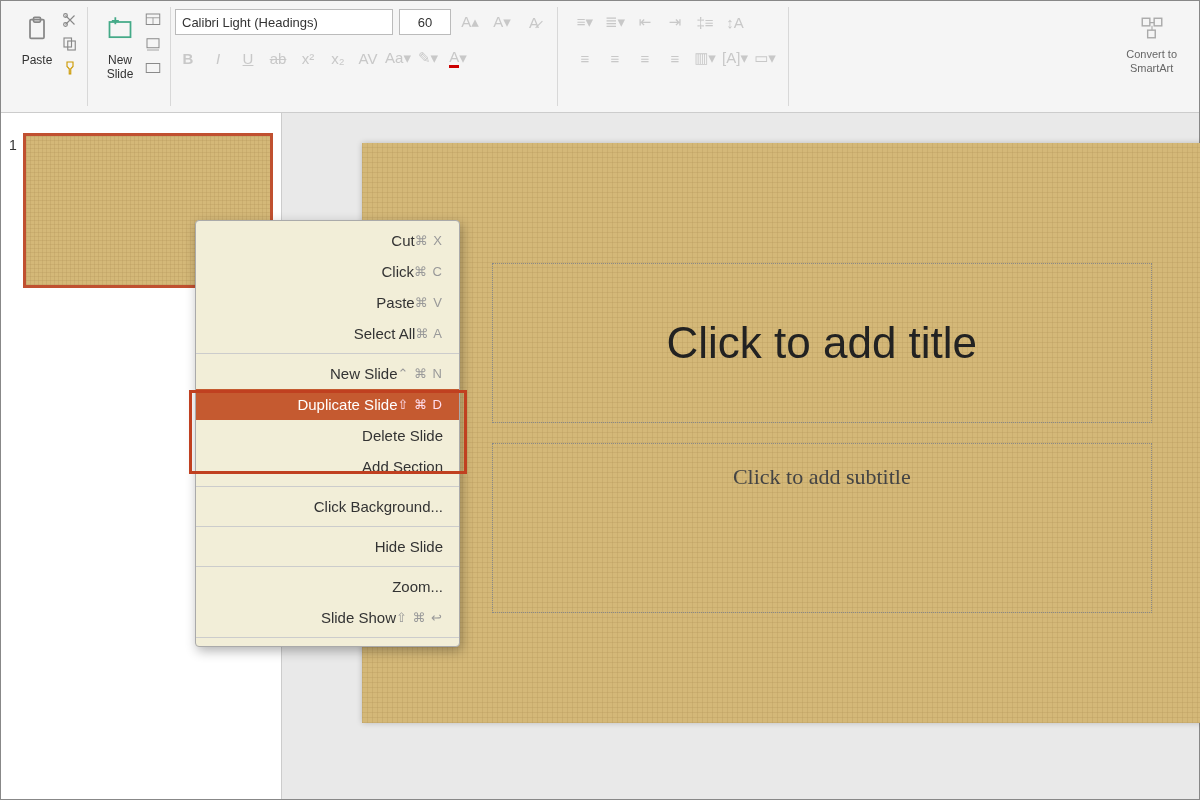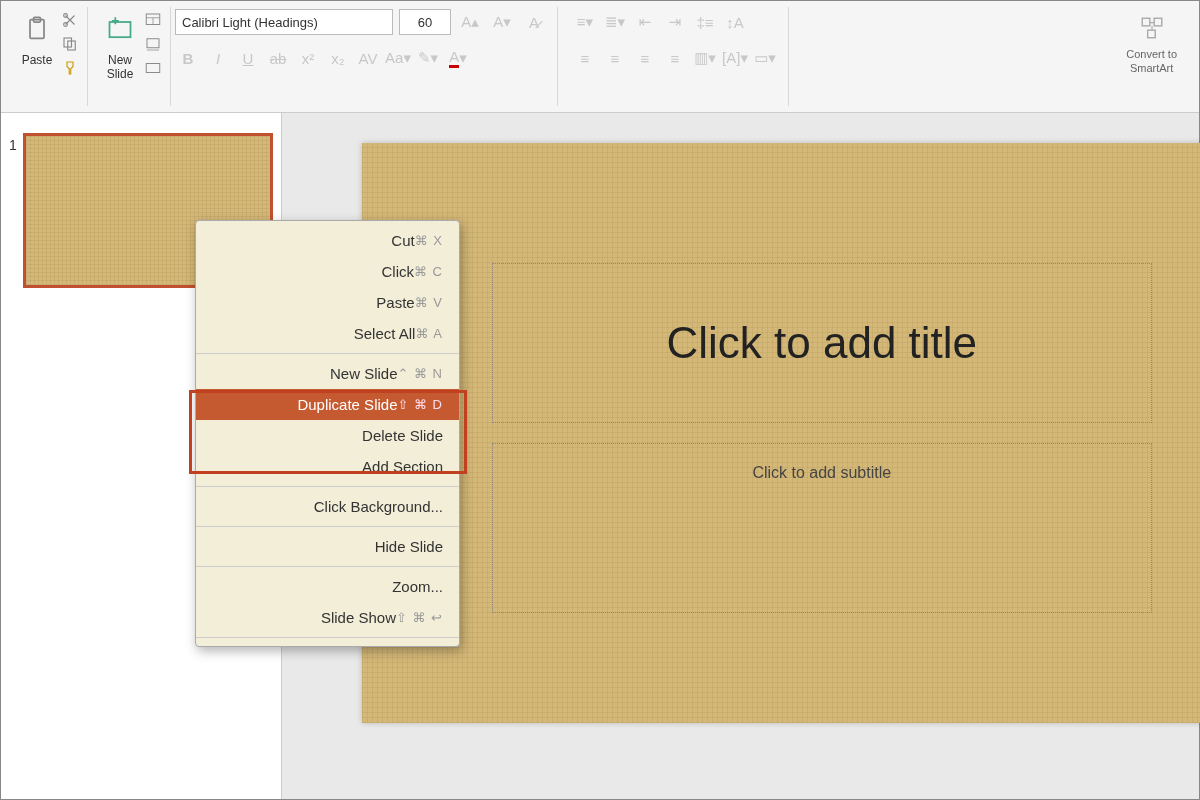--- a/index.html
+++ b/index.html
@@ -28,21 +28,21 @@
 .workspace { flex: 1; display: flex; background: #e9e9e9; }
 .thumb-panel { width: 300px; background: #fff; border-right: 1px solid #ccc; padding: 20px 8px; }
 .thumb-row { display: flex; align-items: flex-start; gap: 6px; }
 .thumb-num { font-size: 14px; color: #333; padding-top: 4px; }
 .thumb { width: 250px; height: 155px; border: 3px solid #c05030; background: #d4b878; background-image: repeating-linear-gradient(0deg, rgba(180,150,90,.3) 0 1px, transparent 1px 4px), repeating-linear-gradient(90deg, rgba(180,150,90,.3) 0 1px, transparent 1px 4px); }
 .canvas-area { flex: 1; padding: 30px 0 0 80px; position: relative; }
 .slide-canvas { width: 850px; height: 580px; background: #d4b878; background-image: repeating-linear-gradient(0deg, rgba(180,150,90,.3) 0 1px, transparent 1px 5px), repeating-linear-gradient(90deg, rgba(180,150,90,.3) 0 1px, transparent 1px 5px); position: relative; box-shadow: 0 0 6px rgba(0,0,0,.2); }
 .title-ph { position: absolute; left: 130px; top: 120px; right: 60px; height: 160px; border: 1px dotted #888; display: flex; align-items: center; justify-content: center; }
 .title-ph span { font-size: 44px; color: #222; font-weight: 400; }
 .sub-ph { position: absolute; left: 130px; top: 300px; right: 60px; height: 170px; border: 1px dotted #888; display: flex; align-items: flex-start; justify-content: center; padding-top: 20px; }
-.sub-ph span { font-size: 16px; color: #444; }
+.sub-ph span { font-size: 22px; color: #444; font-family: Liberation Serif, serif; }
 .ctx-menu { position: absolute; left: 195px; top: 220px; width: 265px; background: #f2eed8; border: 1px solid #aaa; box-shadow: 2px 4px 12px rgba(0,0,0,.3); border-radius: 4px; padding: 4px 0; z-index: 100; }
 .ctx-item { display: flex; justify-content: flex-end; align-items: center; padding: 7px 16px; font-size: 15px; color: #333; cursor: pointer; }
 .ctx-item.highlighted { background: #c55a30; color: #fff; }
 .ctx-item .sc { color: #999; font-size: 13px; letter-spacing: 1px; }
 .ctx-item.highlighted .sc { color: #fde; }
 .ctx-sep { height: 1px; background: #ccc; margin: 4px 0; }
 .highlight-box { position: absolute; left: 189px; top: 390px; width: 278px; height: 84px; border: 3px solid #c04020; z-index: 101; pointer-events: none; }
 svg { display: block; }
 </style>
 </head>

